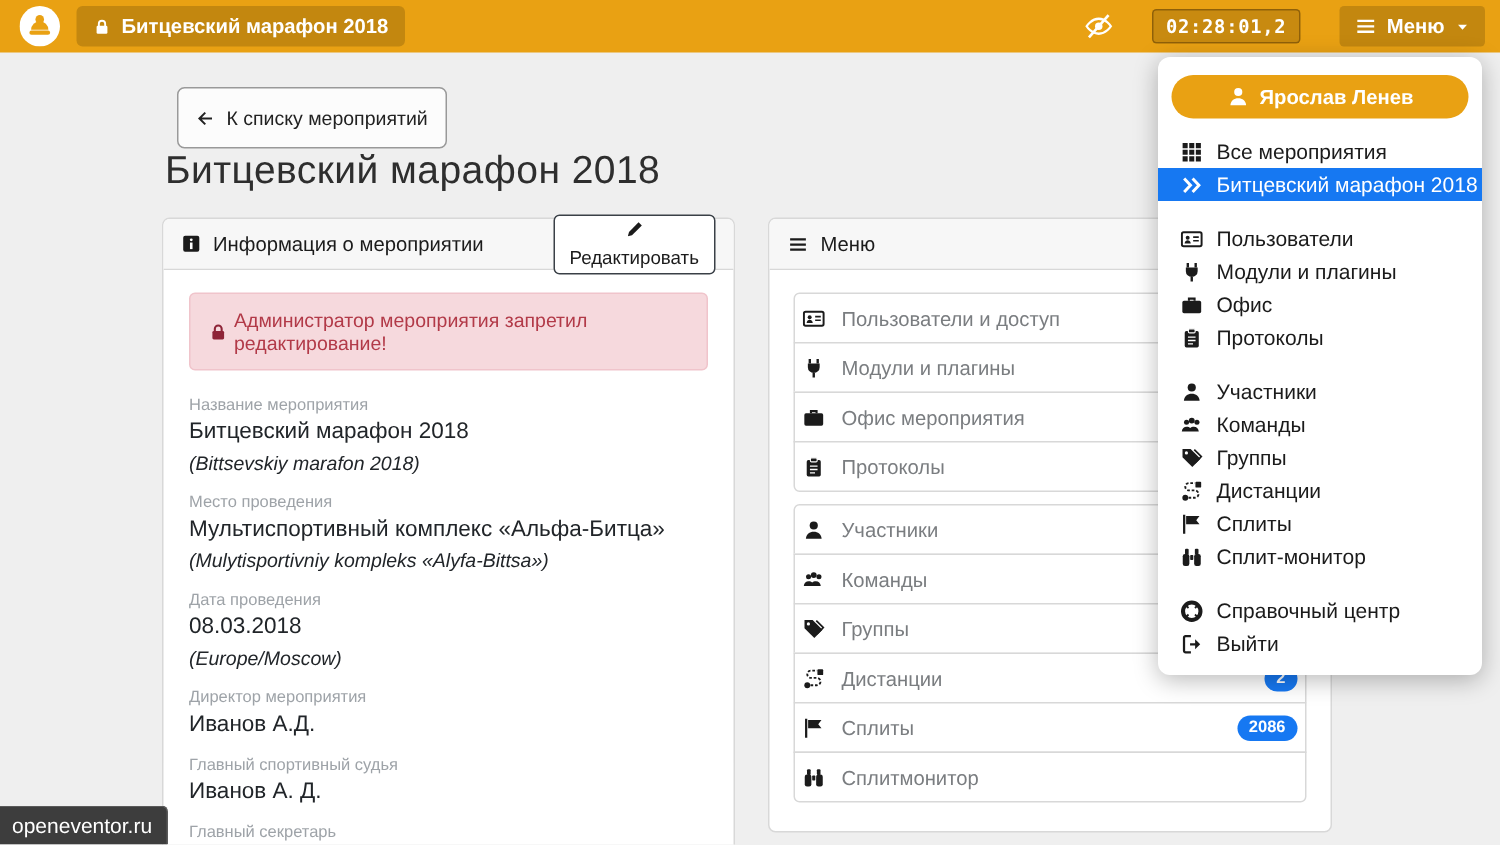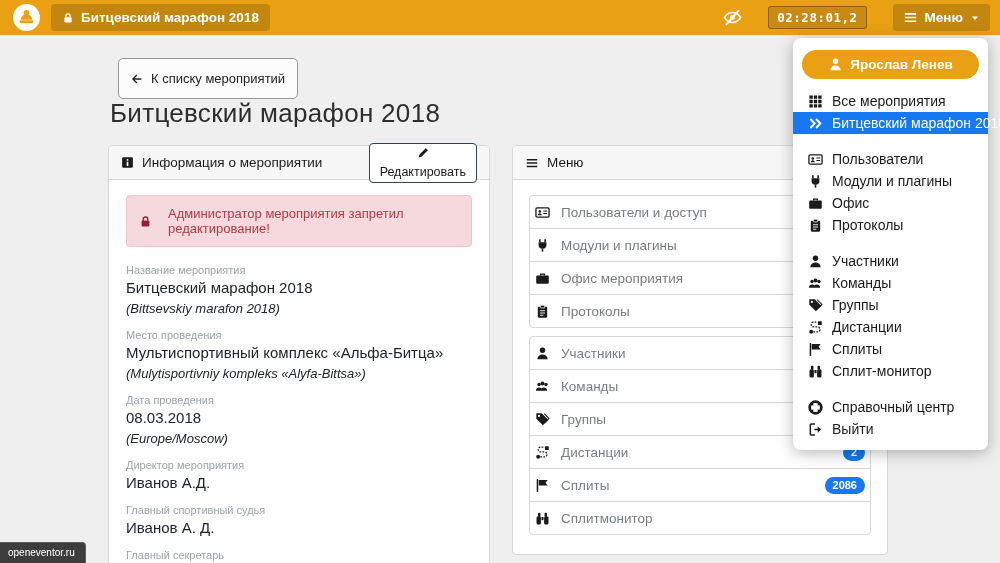--- a/index.html
+++ b/index.html
@@ -33,21 +33,21 @@
   }
   .menu-btn{
     background:rgba(0,0,0,.16);color:#fff;border:none;cursor:pointer;
     font-size:13.5px;font-weight:600;padding:6px 10px;border-radius:3px;
     display:flex;gap:7px;align-items:center;font-family:inherit;
   }
   .menu-btn .caret{width:10px;height:10px}
 
   
   .dropdown{
-    position:absolute;top:38px;right:12px;width:195px;background:#fff;border-radius:8px;
+    position:absolute;top:38px;right:12px;width:216px;background:#fff;border-radius:8px;
     box-shadow:0 3px 16px rgba(0,0,0,.28);padding:8px 0 10px;z-index:20;font-size:14px;
   }
   .dd-user{
     margin:4px 9px 11px;width:calc(100% - 18px);box-sizing:border-box;
     background:#e9a113;color:#fff;font-weight:bold;font-size:13.5px;border:none;cursor:pointer;
     border-radius:17px;padding:7px 4px;display:flex;justify-content:center;gap:7px;align-items:center;
     font-family:inherit;
   }
   .dd-item{
     display:flex;align-items:center;gap:9px;padding:3px 15px;color:#1b1b1b;cursor:pointer;
@@ -81,21 +81,21 @@
     margin-left:auto;background:#fff;border:1px solid #3a4047;border-radius:4px;cursor:pointer;
     padding:3px 10px;font-size:12.5px;color:#1b1b1b;display:flex;gap:6px;align-items:center;
     font-family:inherit;
     flex-direction:column;
   }
   .edit-btn .ic{width:12px;height:12px}
 
   .card-body{padding:15px 17px}
   .alert{
     background:#f6d9dd;border:1px solid #f0c4cb;color:#b23a48;border-radius:4px;
-    padding:10px 12px;font-size:13px;display:flex;gap:16px;align-items:center;margin-bottom:17px;
+    padding:10px 12px;font-size:13px;display:flex;gap:4px;align-items:center;margin-bottom:17px;
   }
   .alert .ic{width:13px;height:13px;color:#8e2437}
 
   .field{margin-bottom:13px}
   .field-label{font-size:11px;color:#9ea3a8;margin-bottom:3px}
   .field-value{font-size:15px;color:#212529}
   .field-note{font-size:13px;font-style:italic;color:#212529;margin-top:5px}
 
   .menu-body{padding:15px 16px}
   .lg{border-radius:4px}
@@ -106,21 +106,21 @@
   }
   .lg-item:first-child{border-radius:4px 4px 0 0;margin-top:0}
   .lg-item:last-child{border-radius:0 0 4px 4px}
   .lg-item .ic{color:#1b1b1b}
   .badge{
     margin-left:auto;background:#1678f2;color:#fff;font-size:11px;font-weight:bold;
     border-radius:10px;padding:3px 8px;line-height:11px;
   }
 
   .status-bar{
-    position:absolute;left:0;bottom:0;background:#3d3d3d;color:#fff;font-size:10px;
+    position:absolute;left:0;bottom:0;background:#3d3d3d;color:#fff;font-size:14px;
     padding:4px 10px 5px 8px;border:1px solid #5a5a5a;border-left:none;border-bottom:none;
     border-top-right-radius:4px;z-index:30;
   }
 </style>
 </head>
 <body>
 
 <div class="navbar">
   <span class="logo ic">
       <svg viewBox="0 0 16 16">

